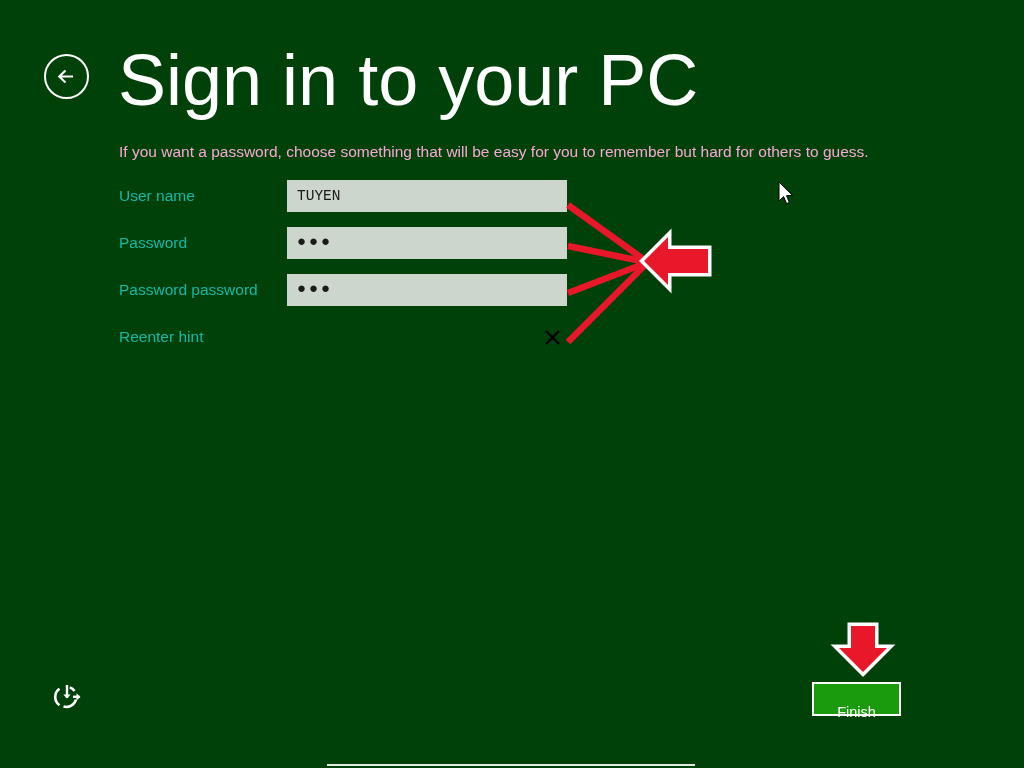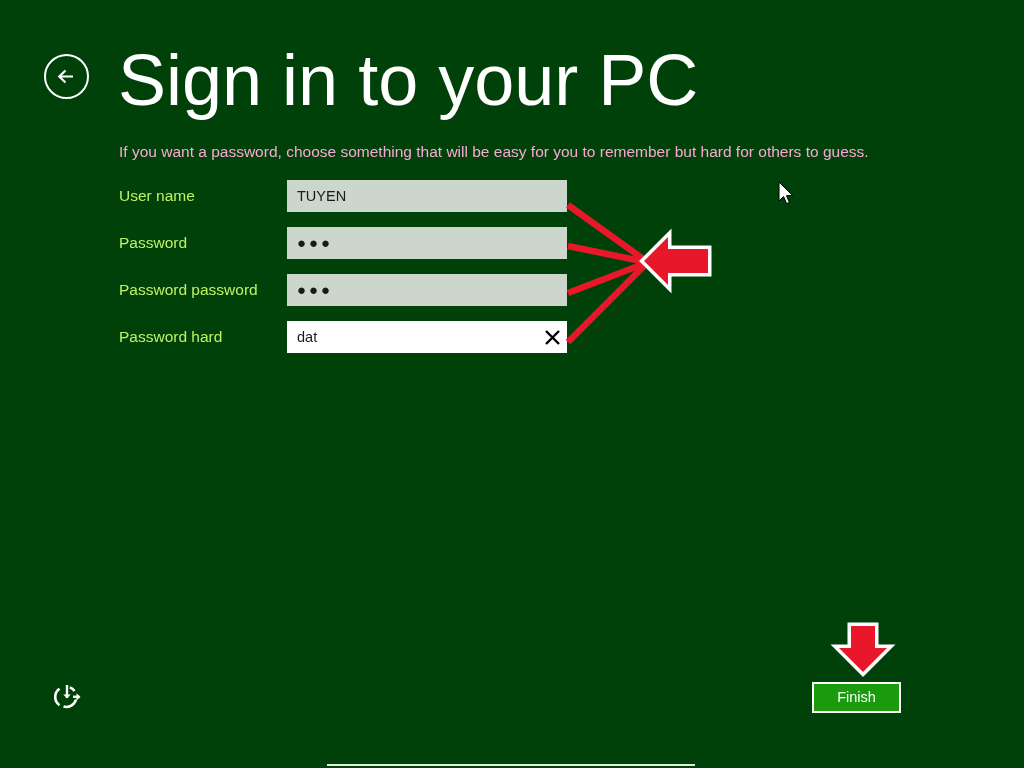--- a/index.html
+++ b/index.html
@@ -64,34 +64,34 @@
     height: 32px;
     margin-bottom: 15px;
   }
   .form-label {
     position: absolute;
     left: 0;
     top: 0;
     height: 32px;
     line-height: 32px;
     font-size: 15.5px;
-    color: #bef264;
+    color: #14b8a6;
     white-space: nowrap;
   }
   .form-field {
     position: absolute;
     left: 168px;
     top: 0;
     width: 280px;
     height: 32px;
     box-sizing: border-box;
     background: #ccd6cc;
     border: none;
     padding: 12px 10px;
-    font-family: Liberation Sans, sans-serif;
+    font-family: Liberation Mono, monospace;
     font-size: 14.5px;
     color: #1a1a1a;
     line-height: 32px;
     outline: none;
   }
   .form-field.focused {
     background: #ffffff;
     padding-right: 34px;
   }
   .dots {
@@ -148,21 +148,21 @@
     width: 89px;
     height: 31px;
     box-sizing: border-box;
     background: #199b0d;
     border: 2px solid #ffffff;
     color: #ffffff;
     font-family: "Liberation Sans", sans-serif;
     font-size: 14.5px;
     line-height: 27px;
     cursor: pointer;
-    padding: 0;
+    padding: 15px;
   }
 
   
   #ease-of-access {
     position: absolute;
     left: 52px;
     top: 682px;
     width: 30px;
     height: 30px;
     cursor: pointer;
@@ -216,22 +216,21 @@
       <div class="form-label">Password</div>
       <input class="form-field dots" type="text" value="●●●" style="">
     </div>
 
     <div class="form-row">
       <div class="form-label">Password password</div>
       <input class="form-field dots" type="text" value="●●●" style="">
     </div>
 
     <div class="form-row">
-      <div class="form-label">Password hard</div>
-      <input class="form-field focused" type="text" value="dat" style="">
+      <div class="form-label">Reenter hint</div>
       <div class="clear-icon">
         <svg width="17" height="17" viewBox="0 0 17 17">
           <path d="M2 2 L15 15 M15 2 L2 15" stroke="#000000" stroke-width="2.4" fill="none"></path>
         </svg>
       </div>
     </div>
 
   </div>
 
   <svg id="annotation-lines" viewBox="0 0 1024 768">

